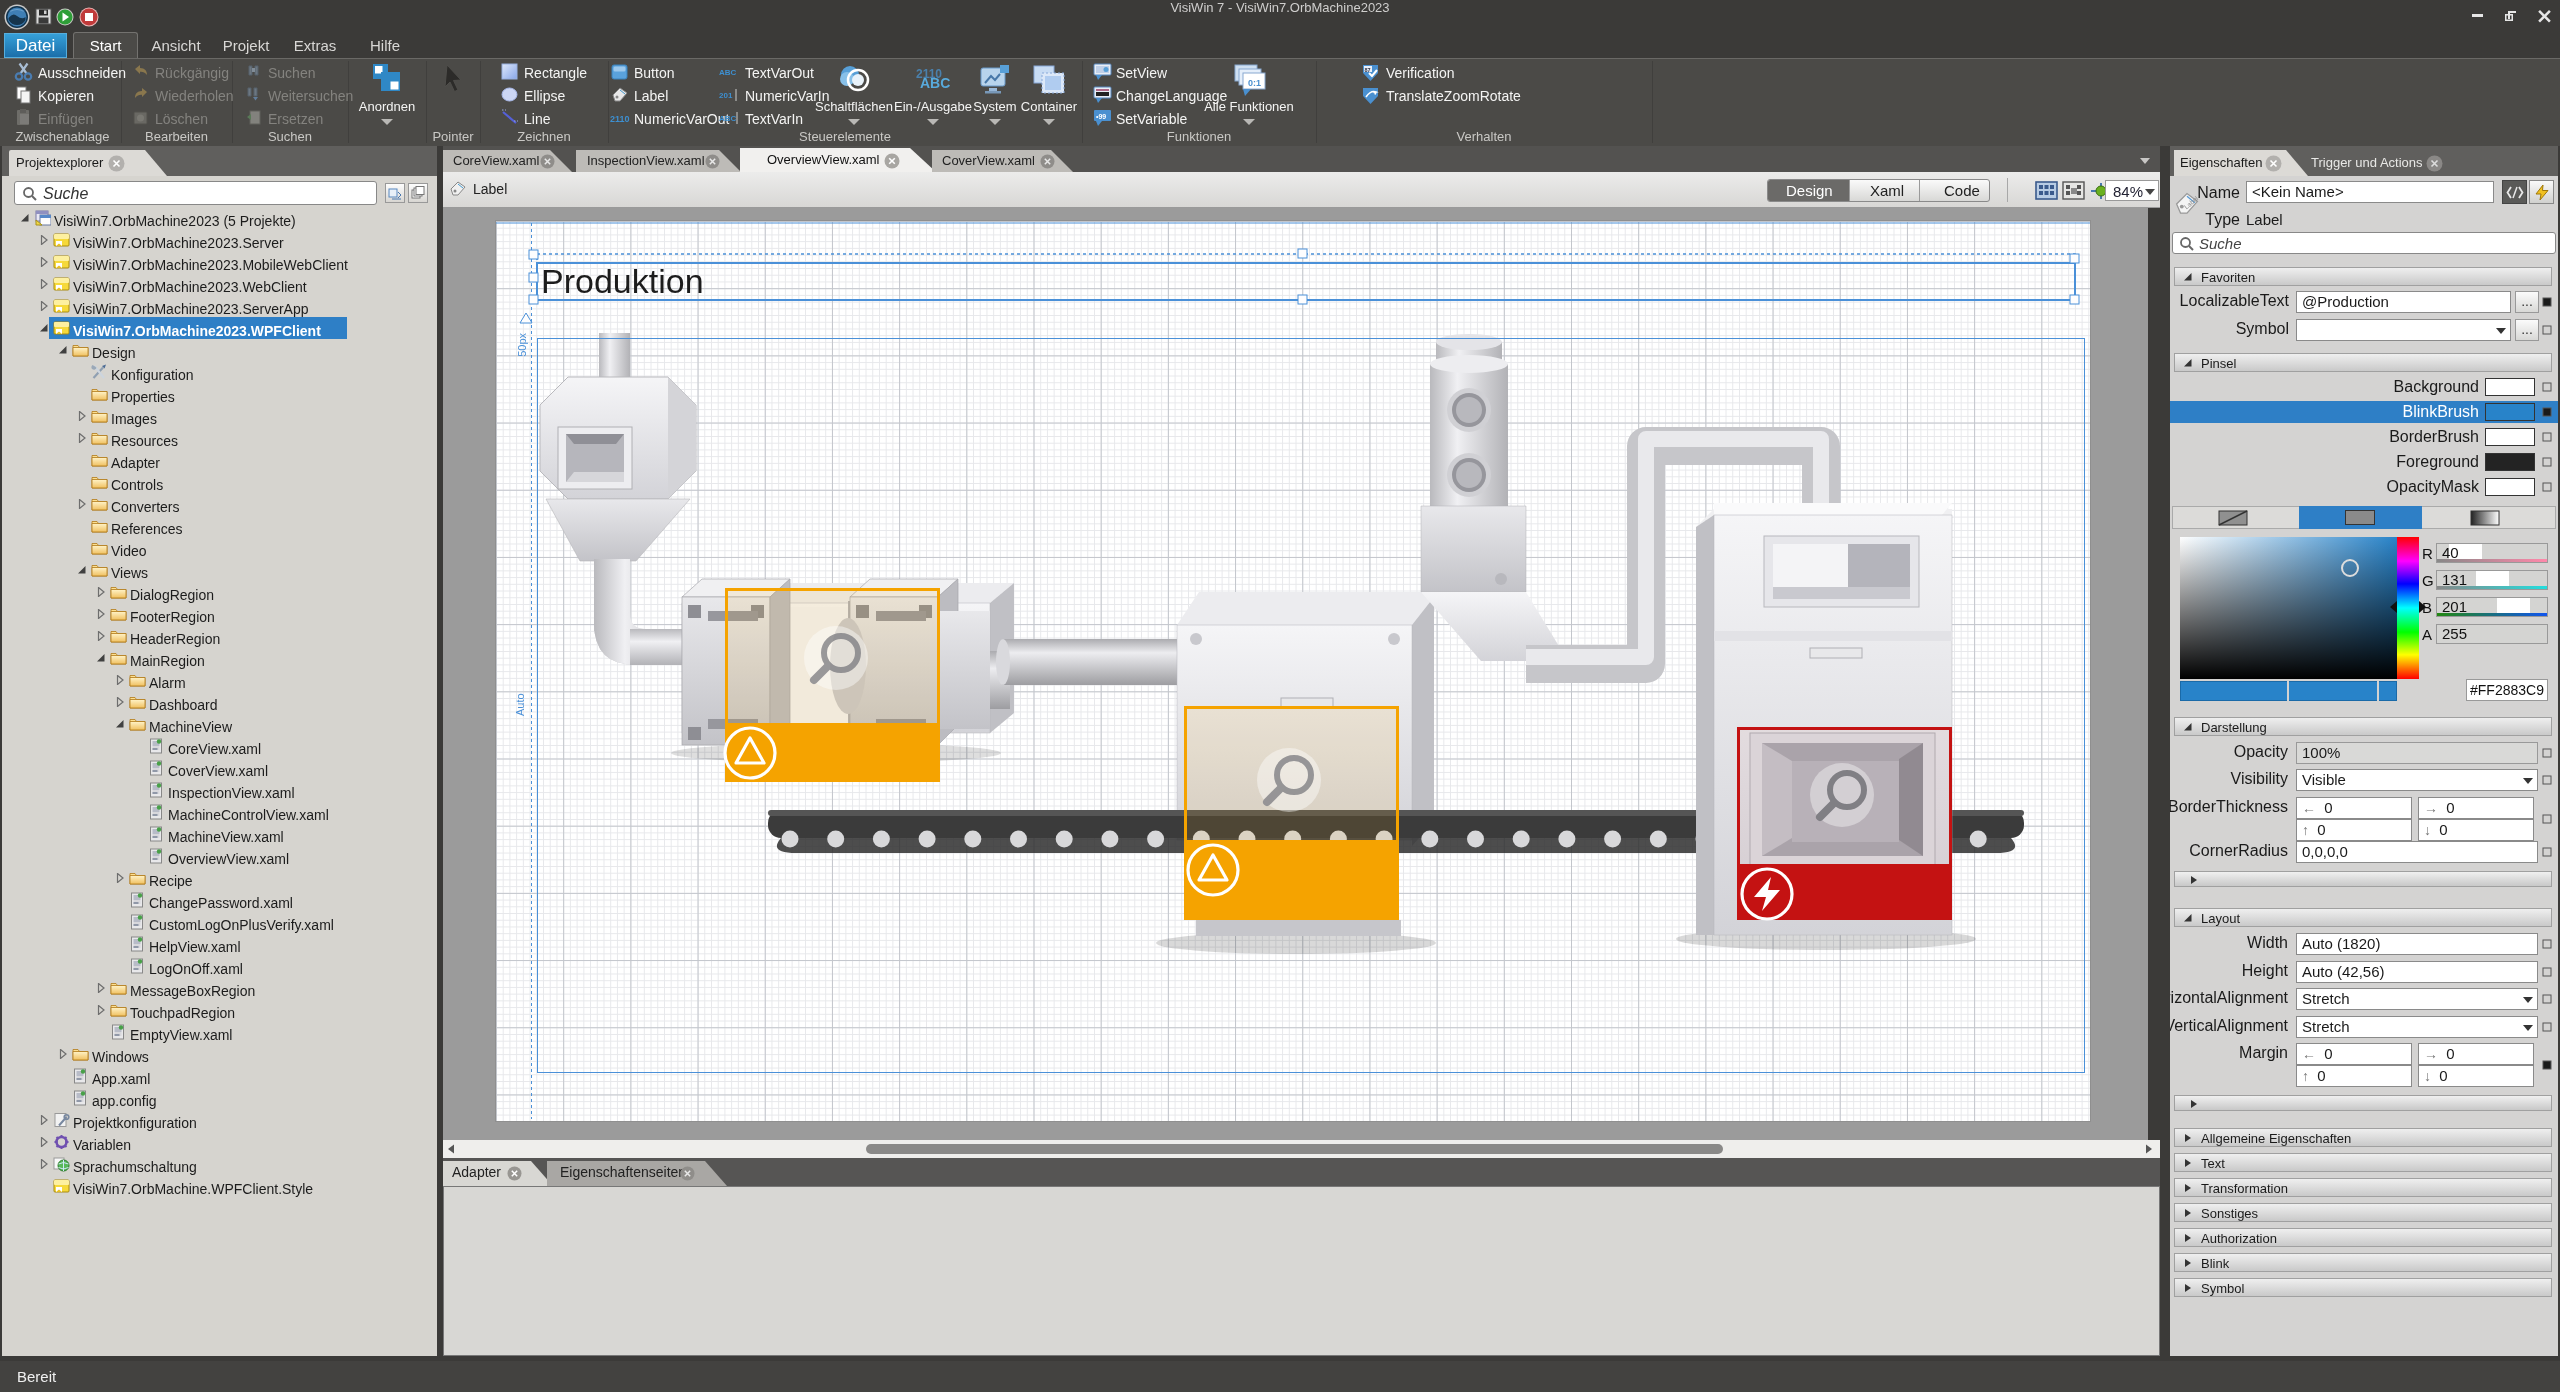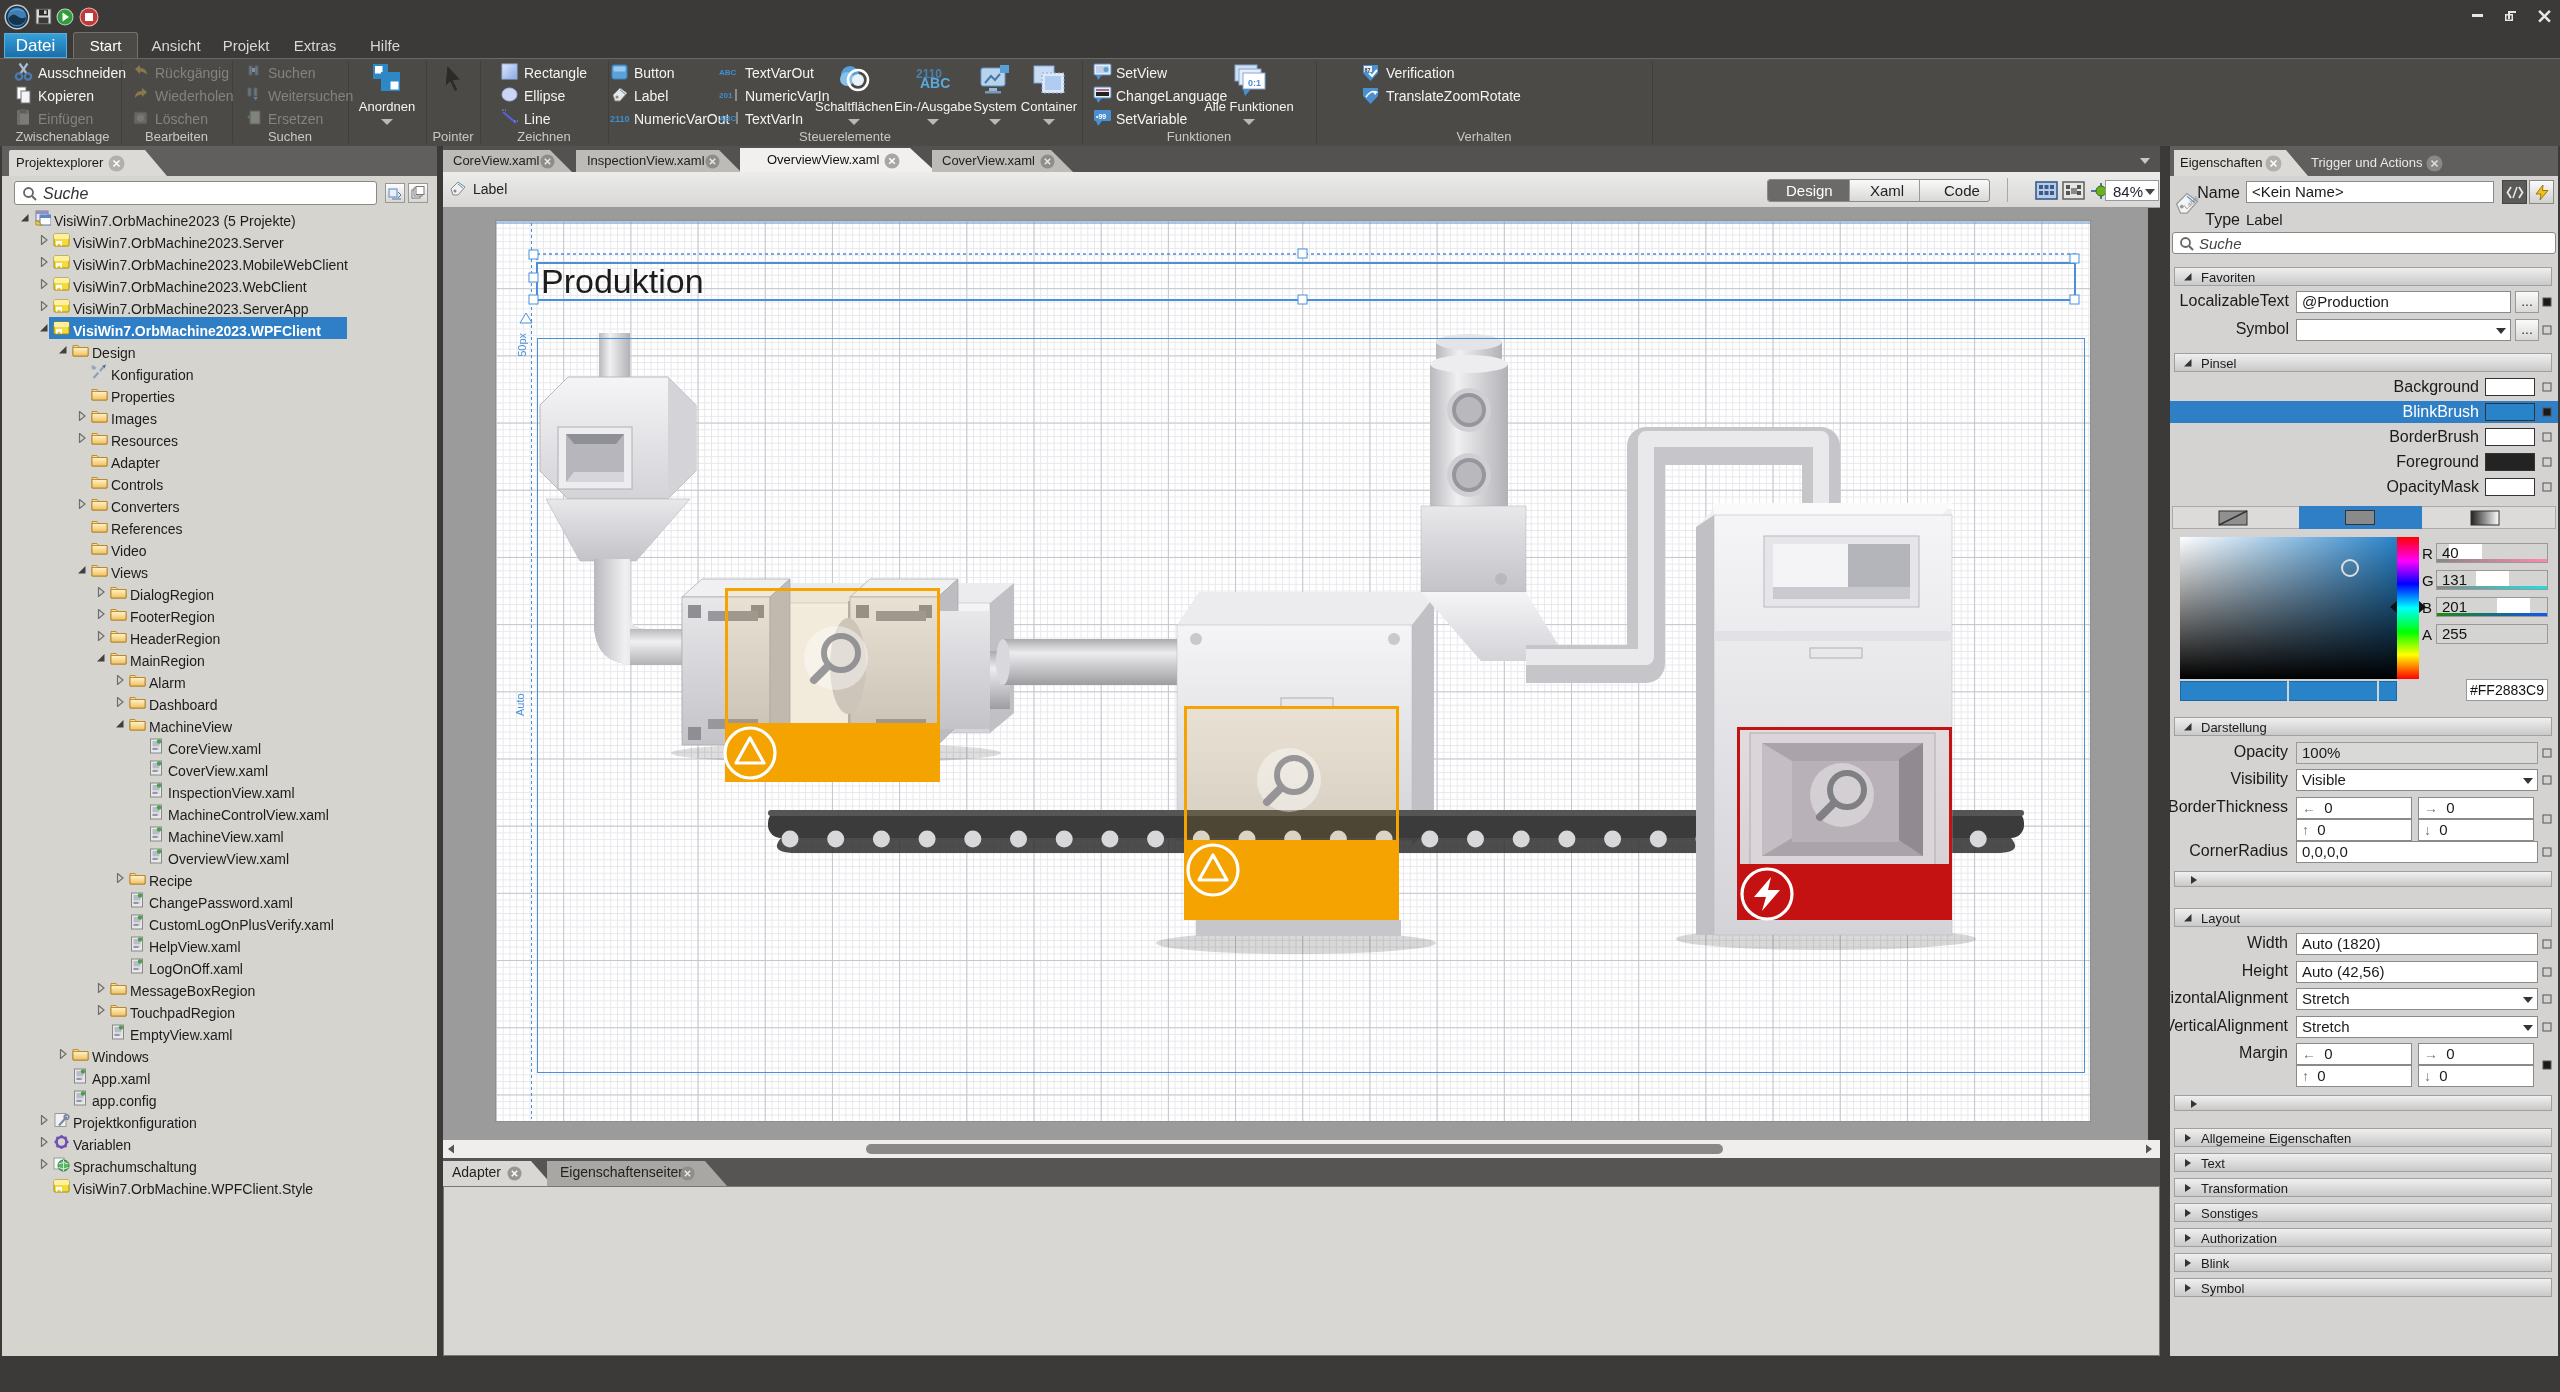--- a/index.html
+++ b/index.html
@@ -112,20 +112,21 @@
     </g>
     <g id="iglob">
       <rect x="1" y="2" width="10" height="11" fill="#f8f8f8" stroke="#999"></rect>
       <circle cx="10.5" cy="9.5" r="5.5" fill="#58b858" stroke="#287828"></circle>
       <path d="M5.5 8 q5 -3 10 0 M5.5 11.5 q5 3 10 0 M10.5 4 v11" stroke="#d0e8f8" stroke-width="1" fill="none"></path>
     </g>
   </defs>
 </svg>
 
   <div class="abs" id="title">
+    <div id="titletext">VisiWin 7 - VisiWin7.OrbMachine2023</div>
     <svg class="abs" style="left:4px;top:4px" width="26" height="26">
       <circle cx="13" cy="13" r="12.5" fill="#c9c9c9"></circle>
       <circle cx="13" cy="13" r="11" fill="#11344f"></circle>
       <circle cx="13" cy="13" r="9.5" fill="#3f7fb5"></circle>
       <path d="M4.5 14 Q9 8 13 12 Q18 16 21.5 13 L21.5 16 A9.5 9.5 0 0 1 4.7 16 Z" fill="#16354d"></path>
       <path d="M6 8 Q13 4 20 8 L19 6.5 Q13 3.5 7 6.5 Z" fill="#6ea2cc"></path>
     </svg>
     <svg class="abs" style="left:35px;top:8px" width="18" height="18">
       <rect x="1" y="1" width="15" height="15" fill="#d8d8d8" stroke="#555"></rect>
       <rect x="4" y="1.5" width="9" height="6" fill="#2a2a2a"></rect>
@@ -1323,13 +1324,14 @@
         <span style="position:absolute;left:26px;top:1px">Blink</span>
       </div>
     <div class="sechdr" style="top:1102px">
         <svg class="tri" width="10" height="10">
           <path d="M2 1 L8 5 L2 9 Z" fill="#333"></path>
         </svg>
         <span style="position:absolute;left:26px;top:1px">Symbol</span>
       </div>
     </div>
 
+  <div class="abs" id="status">Bereit</div>
 </div>
 
 </body></html>

